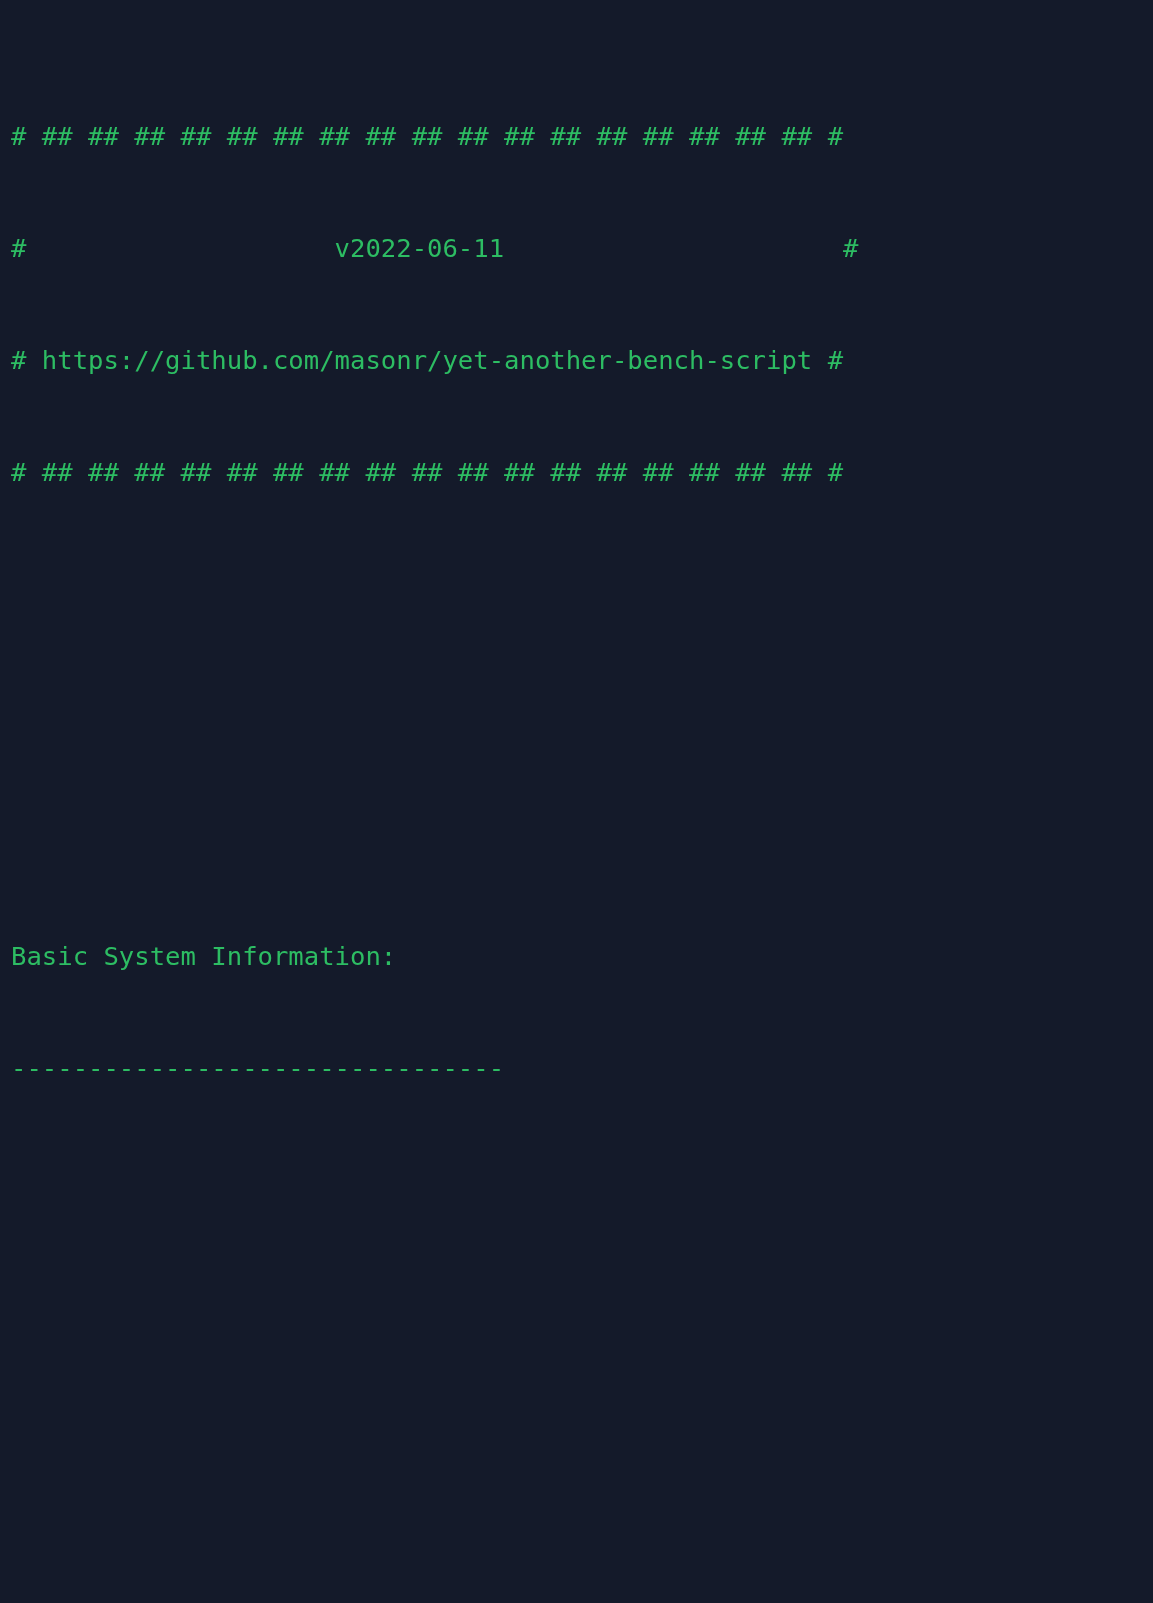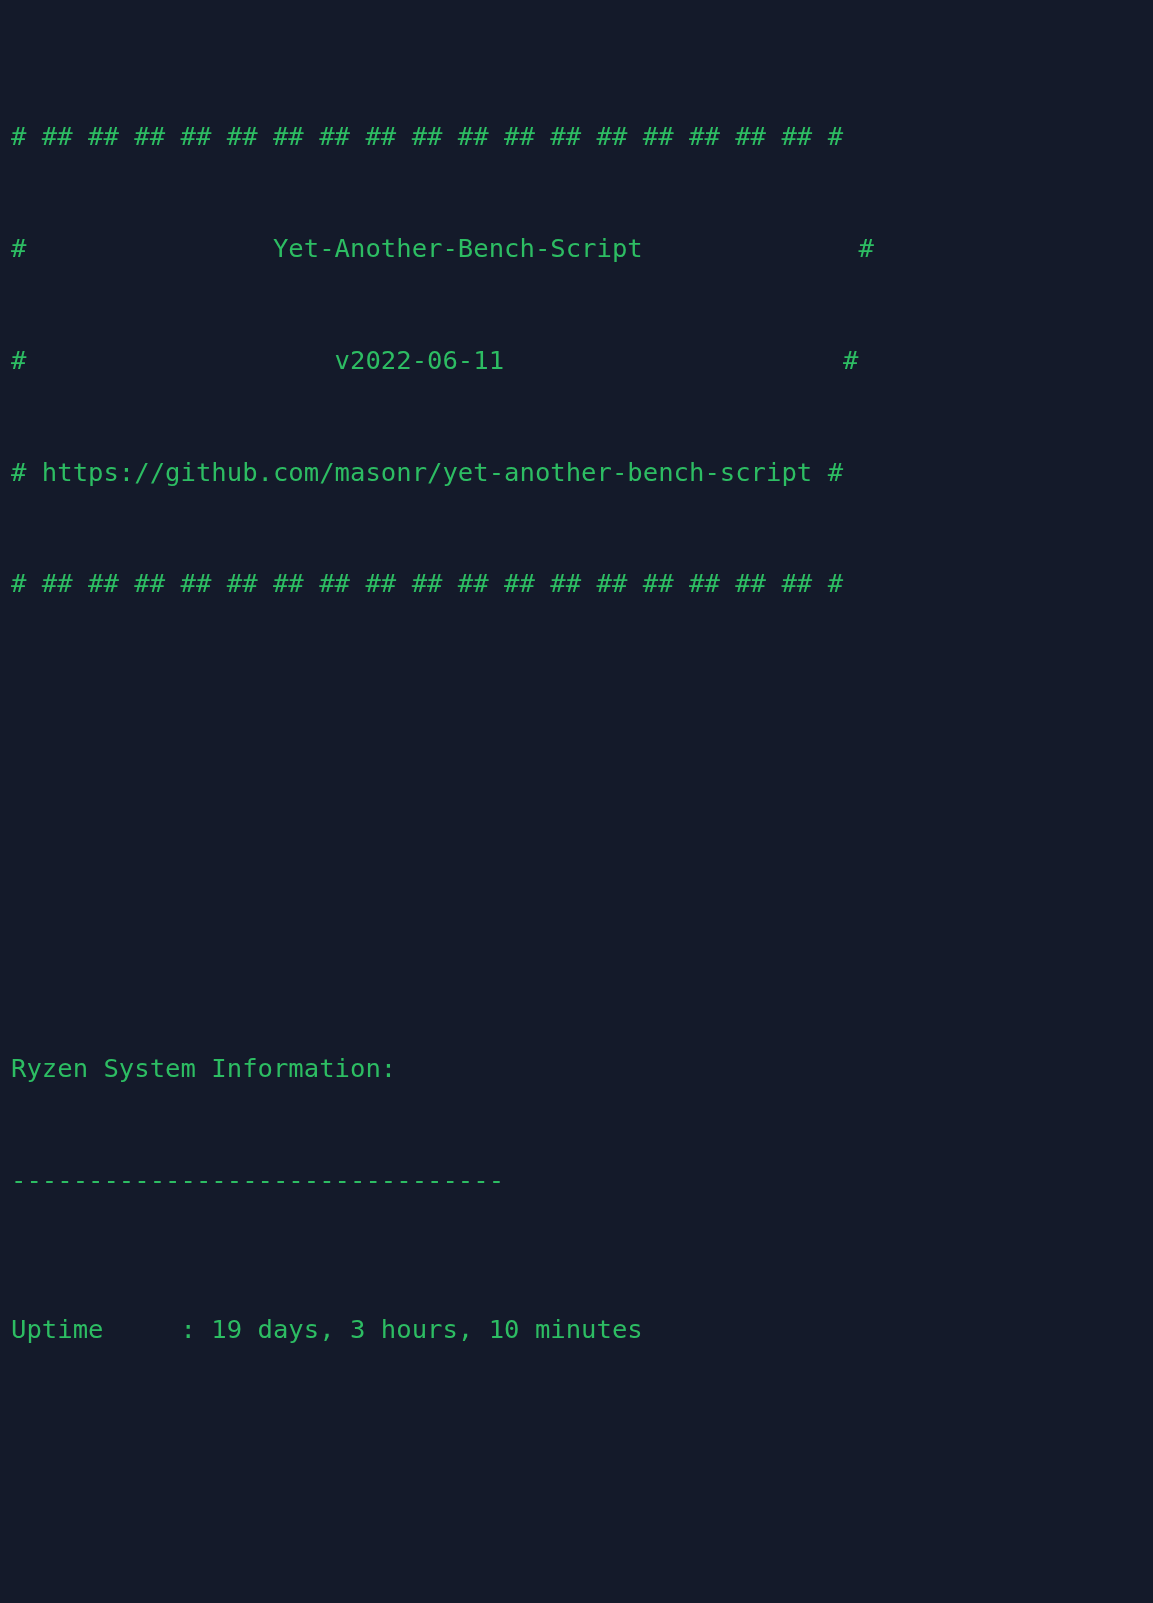--- a/index.html
+++ b/index.html
@@ -33,34 +33,32 @@
     display: block;
   }
   .blank { height: 37.3px; display: block; }
 </style>
 </head>
 <body style="background: rgb(20, 26, 42);">
 
 <div id="terminal" style="background: rgb(20, 26, 42); color: rgb(45, 189, 99);">
 
   <span class="line"># ## ## ## ## ## ## ## ## ## ## ## ## ## ## ## ## ## #</span>
-  <span class="line">#                Yet-Another-Bench-Script              #</span>
   <span class="line">#                    v2022-06-11                      #</span>
   <span class="line"># https://github.com/masonr/yet-another-bench-script #</span>
   <span class="line"># ## ## ## ## ## ## ## ## ## ## ## ## ## ## ## ## ## #</span>
 
   <span class="blank"></span>
 
 
   <span class="blank"></span>
 
-  <span class="line">Ryzen System Information:</span>
+  <span class="line">Basic System Information:</span>
   <span class="line">--------------------------------</span>
 
-  <span class="line"><span>Uptime     : 19 days, 3 hours, 10 minutes</span></span>
   
   
   
   
   
   
   
   
 
   

